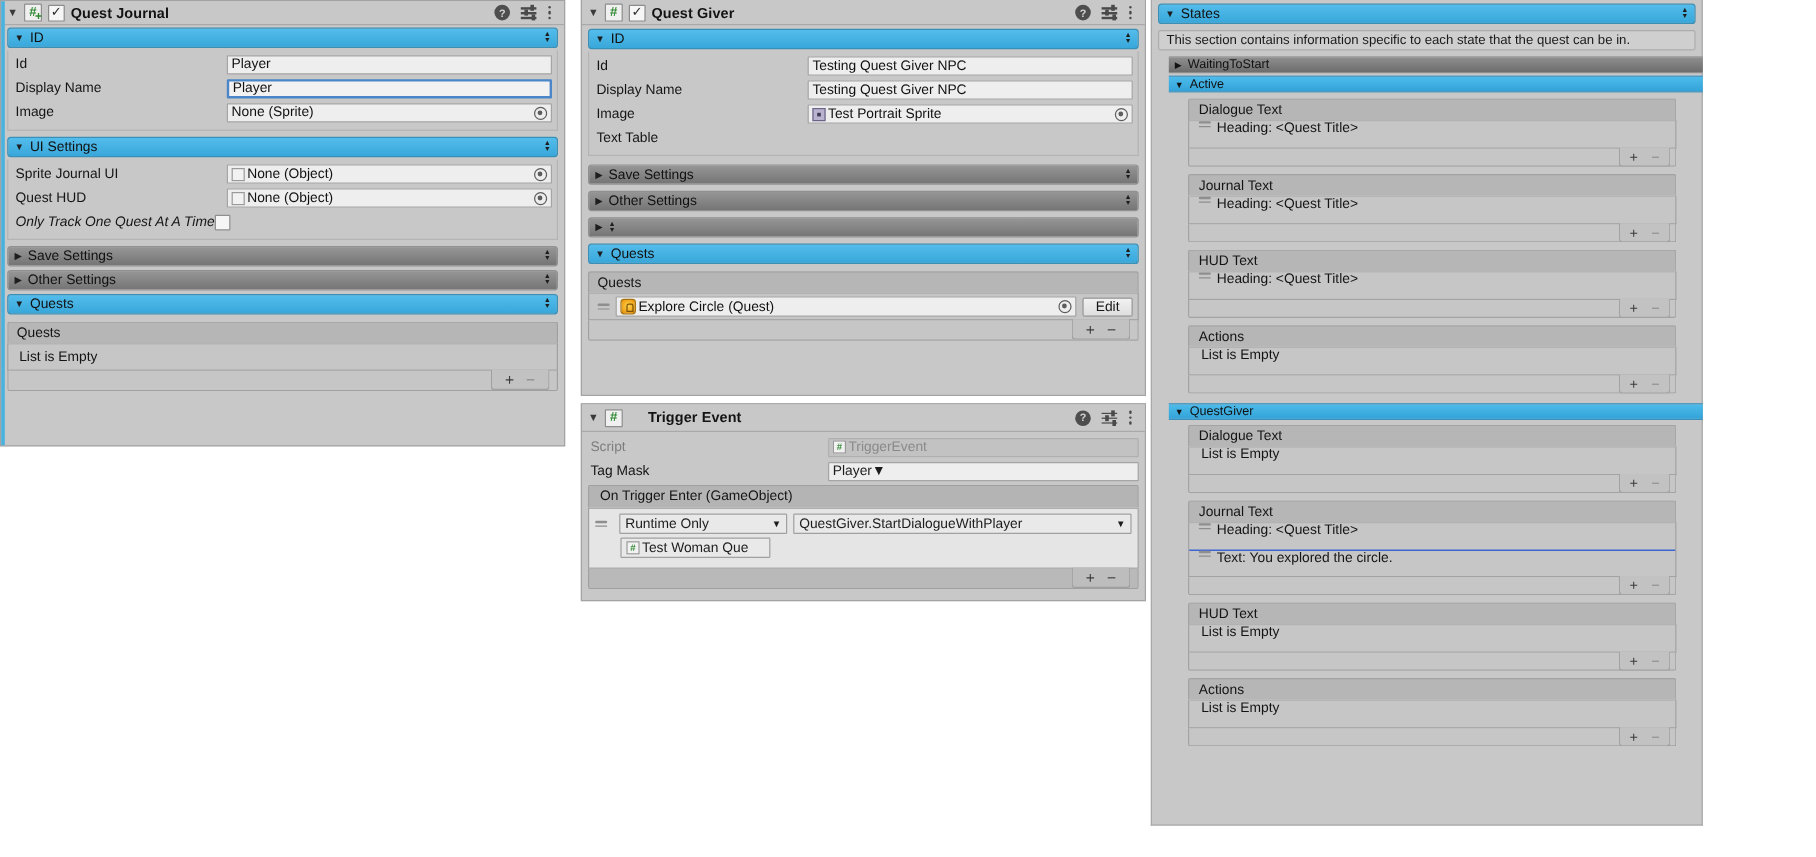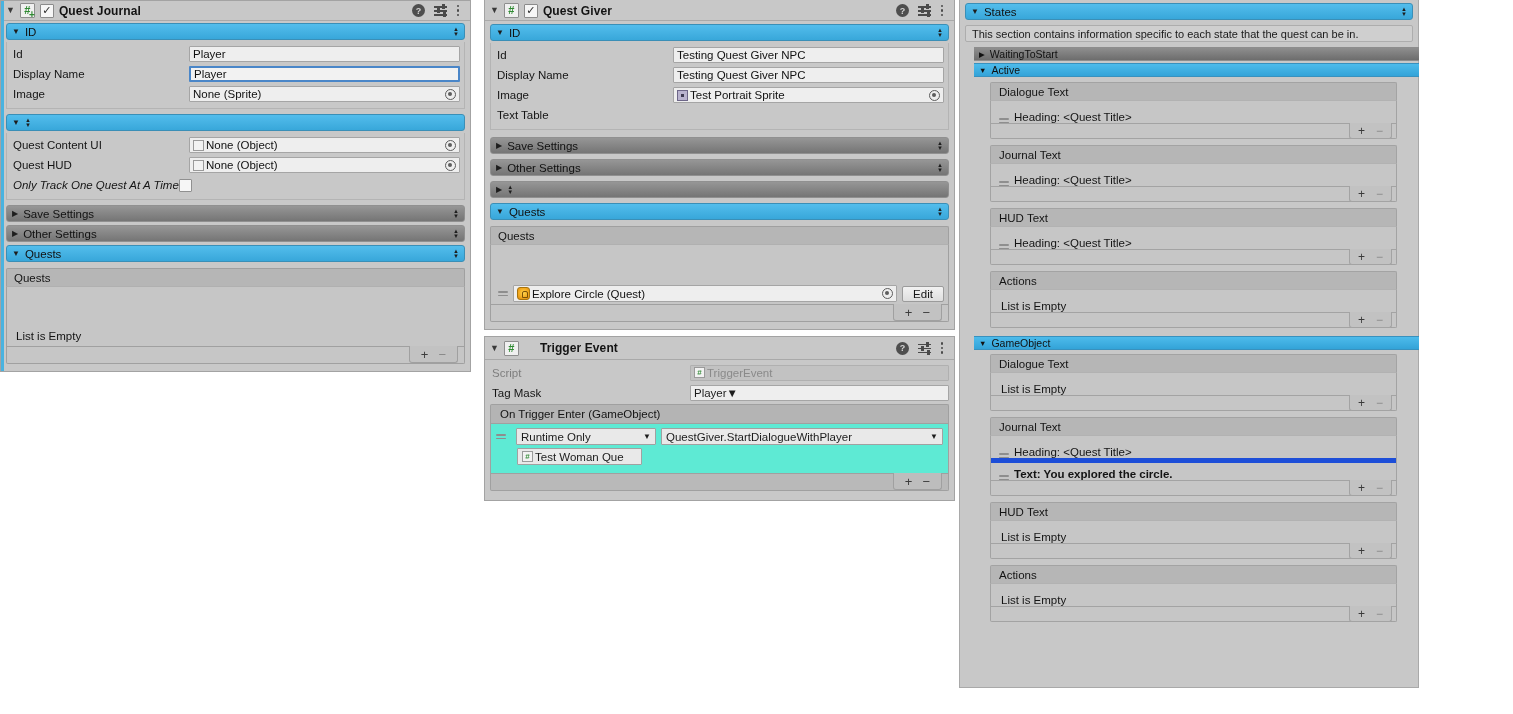--- a/index.html
+++ b/index.html
@@ -103,21 +103,21 @@
   .chk-small { width: 13px; height: 13px; background: #f6f6f6; border: 1px solid #909090; border-radius: 1px; flex: none; }
 
   
   .rlist { margin: 3px 5px 0 5px; }
   .rlist-head {
     height: 18px; background: #b6b6b6; border: 1px solid #a0a0a0; border-bottom: none;
     display: flex; align-items: center; padding-left: 7px; font-size: 11.5px; color: #141414;
     border-radius: 2px 2px 0 0;
   }
   .rlist-body { background: #c6c6c6; border: 1px solid #a0a0a0; border-top: 1px solid #b0b0b0; padding: 0; }
-  .rlist-row { display: flex; align-items: center; height: 21px; padding: 0 4px 0 7px; font-size: 11.5px; color: #141414; margin-top: 38px; }
+  .rlist-row { display: flex; align-items: center; height: 21px; padding: 0 4px 0 7px; font-size: 11.5px; color: #141414; }
   .rlist-row.empty { padding-left: 9px; }
   .grip { width: 10px; flex: none; margin-right: 5px; display: flex; flex-direction: column; gap: 2px; }
   .grip span { height: 1.5px; background: #8e8e8e; display: block; border-radius: 1px; }
   .rlist-foot {
     height: 17px; background: #c6c6c6; border: 1px solid #a0a0a0; border-top: none;
     border-radius: 0 0 2px 2px; display: flex; justify-content: flex-end; align-items: flex-start;
   }
   .footbtns {
     display: flex; align-items: center; gap: 2px; height: 17px;
     background: #c2c2c2; border: 1px solid #a0a0a0; border-top: none;
@@ -136,21 +136,21 @@
   
   .te-body { padding: 3px 5px 4px 5px; }
   .te-row { display: flex; align-items: center; height: 19px; margin-bottom: 1px; justify-content: center; }
   .te-label { width: 200px; font-size: 11.5px; padding-left: 2px; color: #151515; }
   .te-label.dim { color: #7e7e7e; }
   .te-field { flex: 1; height: 16px; background: #eeeeee; border: 1px solid #a5a5a5; display: flex; align-items: center; padding: 0 3px; font-size: 11.5px; border-radius: 1px; }
   .te-field.dim { background: #c2c2c2; border-color: #b0b0b0; color: #8a8a8a; }
   .te-field.dim .obj-dot { border-color: #8f8f8f; }
   .te-field.dim .obj-dot::after { background: #8f8f8f; }
   .ue-head { background: #b4b4b4; border: 1px solid #a0a0a0; border-bottom: none; height: 19px; display:flex; align-items:center; padding-left: 9px; font-size: 11.5px; color:#141414; border-radius:2px 2px 0 0; }
-  .ue-body { background: #5eead4; border: 1px solid #a0a0a0; padding: 4px 5px 5px 5px; }
+  .ue-body { background: #e5e5e5; border: 1px solid #a0a0a0; padding: 4px 5px 5px 5px; }
   .ue-line { display: flex; align-items: center; gap: 5px; margin-bottom: 3px; }
   .ue-sel { height: 17px; background: #e9e9e9; border: 1px solid #a1a1a1; display: flex; align-items: center; padding: 0 4px; font-size: 11.5px; border-radius: 1px; }
   .ue-sel .caret { margin-left: auto; font-size: 8px; padding-left: 8px; }
   .ue-foot { background: #b9b9b9; border: 1px solid #a0a0a0; border-top: none; height: 17px; display: flex; justify-content: flex-end; border-radius: 0 0 2px 2px; }
 
   
   .rp { position: absolute; background: #c8c8c8; }
   .help-box {
     background: #cfcfcf; border: 1px solid #adadad; border-radius: 2px;
     height: 17px; display: flex; align-items: center; padding: 0 6px;
@@ -163,22 +163,22 @@
   }
   .state-bar.open { background: linear-gradient(#4dbbeb, #33a3d8); border-color: #3891be; }
   .state-bar .arrow { font-size: 7.5px; margin-right: 5px; }
   .sub-group { margin: 3px 21px 0 30px; }
   .sub-head {
     height: 18px; background: #b6b6b6; border: 1px solid #a3a3a3; border-bottom: none;
     display: flex; align-items: center; padding-left: 8px; font-size: 11.5px; color: #141414;
     border-radius: 2px 2px 0 0;
   }
   .sub-body { background: #c6c6c6; border: 1px solid #a3a3a3; border-top: 1px solid #b2b2b2; }
-  .sub-row { display: flex; align-items: flex-end; height: 22px; padding-left: 8px; font-size: 11.5px; color: #141414; }
-  .sub-row + .sub-row { border-top: 5px solid #1d4ed8; font-weight: bold; }
+  .sub-row { display: flex; align-items: flex-start; height: 22px; padding-left: 8px; font-size: 11.5px; color: #141414; }
+  .sub-row + .sub-row { border-top: 1px solid #1d4ed8; }
   .sub-row.empty { padding-left: 10px; }
   .sub-foot { height: 15px; background: #c6c6c6; border: 1px solid #a3a3a3; border-top: none; border-radius: 0 0 2px 2px; display:flex; justify-content:flex-end; }
   .sfootbtns {
     display: flex; align-items: center; height: 16px; background: #c2c2c2;
     border: 1px solid #a3a3a3; border-top: none; border-radius: 0 0 3px 3px;
     padding: 0 4px; margin-right: 4px; transform: translateY(-1px); gap: 3px;
   }
   .sfootbtns span { font-size: 12px; color: #3a3a3a; line-height: 1; padding: 0 4px; }
   .sfootbtns span.dim { color: #8a8a8a; }
   .accent-strip { position: absolute; left: 0; top: 0; width: 3px; bottom: 0; background: #49b3e0; }
@@ -232,25 +232,26 @@
         <span class="plabel">Image</span>
         <span class="pfield">
           <span>None (Sprite)</span>
           <span class="obj-dot"></span>
         </span>
       </div>
     </div>
 
     <div class="sect open" style="margin-top:5px;">
       <span class="arrow">▼</span>
+      <span class="lbl">UI Settings</span>
       <span class="spin">▲<br>▼</span>
     </div>
     <div class="propbox">
       <div class="prow">
-        <span class="plabel">Quest Content UI</span>
+        <span class="plabel">Sprite Journal UI</span>
         <span class="pfield">
           <span class="mini-icon mini-script"></span>
           <span>None (Object)</span>
           <span class="obj-dot"></span>
         </span>
       </div>
       <div class="prow">
         <span class="plabel">Quest HUD</span>
         <span class="pfield">
           <span class="mini-icon mini-script"></span>
@@ -549,21 +550,21 @@
       <div class="sub-foot">
         <div class="sfootbtns">
           <span class="plus-dd">+</span>
           <span class="dim">−</span>
         </div>
       </div>
     </div>
 
     <div class="state-bar open" style="margin-top:8px; width:445px; margin-left:14px;">
       <span class="arrow">▼</span>
-      <span>GameObject</span>
+      <span>QuestGiver</span>
     </div>
 
     <div class="sub-group" style="margin-top:4px;">
       <div class="sub-head">Dialogue Text</div>
       <div class="sub-body">
         <div class="sub-row empty">List is Empty</div>
       </div>
       <div class="sub-foot">
         <div class="sfootbtns">
           <span class="plus-dd">+</span>

